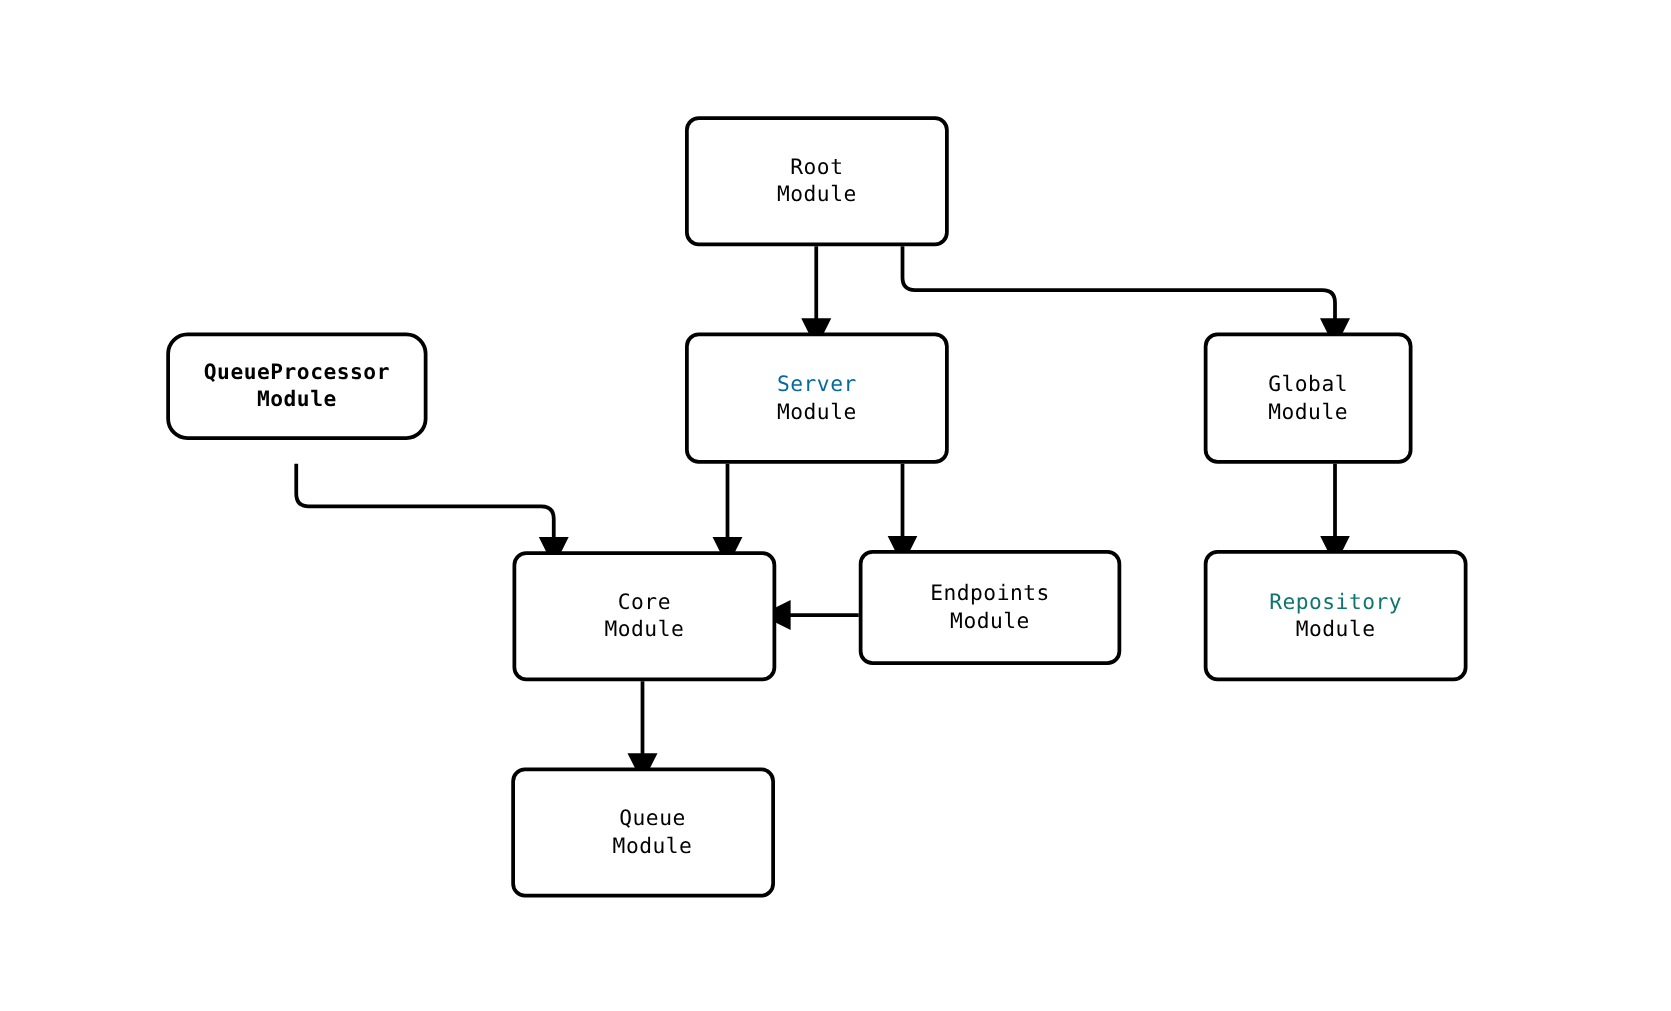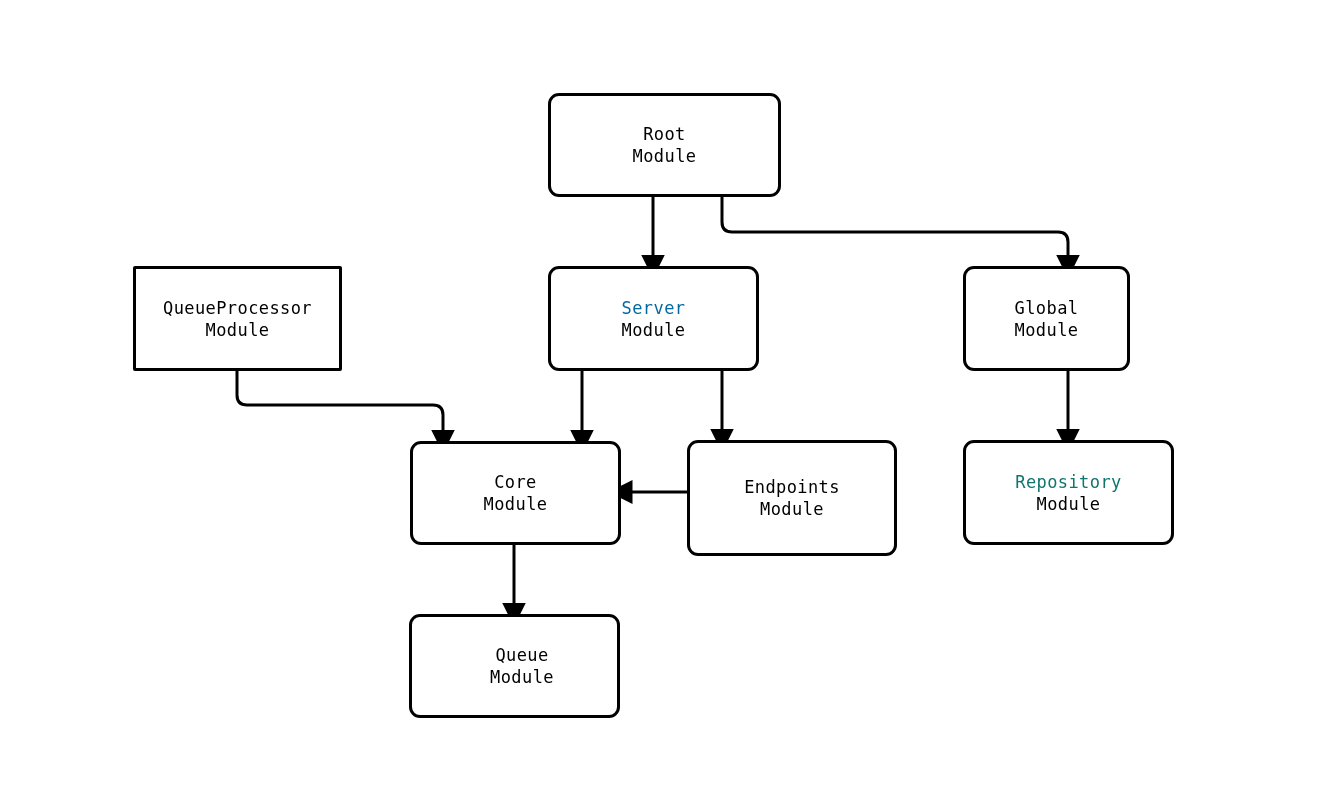--- a/index.html
+++ b/index.html
@@ -65,41 +65,41 @@
         <path d="M 237 371 L 237 395 Q 237 405 247 405 L 433 405 Q 443 405 443 415 L 443 431" fill="none" stroke="#000000" stroke-width="3" stroke-linecap="butt" stroke-linejoin="round" marker-end="url(#arrowhead)"></path>
         <path d="M 582 371 L 582 431" fill="none" stroke="#000000" stroke-width="3" stroke-linecap="butt" stroke-linejoin="round" marker-end="url(#arrowhead)"></path>
         <path d="M 722 371 L 722 430" fill="none" stroke="#000000" stroke-width="3" stroke-linecap="butt" stroke-linejoin="round" marker-end="url(#arrowhead)"></path>
         <path d="M 687 492 L 631 492" fill="none" stroke="#000000" stroke-width="3" stroke-linecap="butt" stroke-linejoin="round" marker-end="url(#arrowhead)"></path>
         <path d="M 1068 371 L 1068 430" fill="none" stroke="#000000" stroke-width="3" stroke-linecap="butt" stroke-linejoin="round" marker-end="url(#arrowhead)"></path>
         <path d="M 514 545 L 514 604" fill="none" stroke="#000000" stroke-width="3" stroke-linecap="butt" stroke-linejoin="round" marker-end="url(#arrowhead)"></path>
       </g>
   </svg>
 
   <div id="nodes-group">
-      <div class="node" style="left: 548px; top: 93px; width: 233px; height: 104px; border-width: 3px; border-color: rgb(0, 0, 0); background: rgb(255, 255, 255); border-radius: 11px;">
+      <div class="node" style="left: 548px; top: 93px; width: 211px; height: 104px; border-width: 3px; border-color: rgb(0, 0, 0); background: rgb(255, 255, 255); border-radius: 11px;">
         <div class="node-line" style="color: rgb(0, 0, 0);">Root</div>
         <div class="node-line" style="color: rgb(0, 0, 0);">Module</div>
       </div>
-      <div class="node" style="left: 133px; top: 266px; width: 209px; height: 105px; border-width: 3px; border-color: rgb(0, 0, 0); background: rgb(255, 255, 255); border-radius: 2px;">
+      <div class="node" style="left: 133px; top: 266px; width: 209px; height: 86px; border-width: 3px; border-color: rgb(0, 0, 0); background: rgb(255, 255, 255); border-radius: 17px; font-weight: bold;">
         <div class="node-line" style="color: rgb(0, 0, 0);">QueueProcessor</div>
         <div class="node-line" style="color: rgb(0, 0, 0);">Module</div>
       </div>
       <div class="node" style="left: 548px; top: 266px; width: 211px; height: 105px; border-width: 3px; border-color: rgb(0, 0, 0); background: rgb(255, 255, 255); border-radius: 11px;">
         <div class="node-line" style="color: #0369a1;">Server</div>
         <div class="node-line" style="color: rgb(0, 0, 0);">Module</div>
       </div>
       <div class="node" style="left: 963px; top: 266px; width: 167px; height: 105px; border-width: 3px; border-color: rgb(0, 0, 0); background: rgb(255, 255, 255); border-radius: 11px;">
         <div class="node-line" style="color: rgb(0, 0, 0);">Global</div>
         <div class="node-line" style="color: rgb(0, 0, 0);">Module</div>
       </div>
       <div class="node" style="left: 410px; top: 441px; width: 211px; height: 104px; border-width: 3px; border-color: rgb(0, 0, 0); background: rgb(255, 255, 255); border-radius: 11px;">
         <div class="node-line" style="color: rgb(0, 0, 0);">Core</div>
         <div class="node-line" style="color: rgb(0, 0, 0);">Module</div>
       </div>
-      <div class="node" style="left: 687px; top: 440px; width: 210px; height: 116px; border-width: 3px; border-color: rgb(0, 0, 0); background: rgb(255, 255, 255); border-radius: 11px;">
+      <div class="node" style="left: 687px; top: 440px; width: 210px; height: 92px; border-width: 3px; border-color: rgb(0, 0, 0); background: rgb(255, 255, 255); border-radius: 11px;">
         <div class="node-line" style="color: rgb(0, 0, 0);">Endpoints</div>
         <div class="node-line" style="color: rgb(0, 0, 0);">Module</div>
       </div>
       <div class="node" style="left: 963px; top: 440px; width: 211px; height: 105px; border-width: 3px; border-color: rgb(0, 0, 0); background: rgb(255, 255, 255); border-radius: 11px;">
         <div class="node-line" style="color: #0f766e;">Repository</div>
         <div class="node-line" style="color: rgb(0, 0, 0);">Module</div>
       </div>
       <div class="node" style="left: 409px; top: 614px; width: 211px; height: 104px; border-width: 3px; border-color: rgb(0, 0, 0); background: rgb(255, 255, 255); border-radius: 11px; padding-left: 15px;">
         <div class="node-line" style="color: rgb(0, 0, 0);">Queue</div>
         <div class="node-line" style="color: rgb(0, 0, 0);">Module</div>

